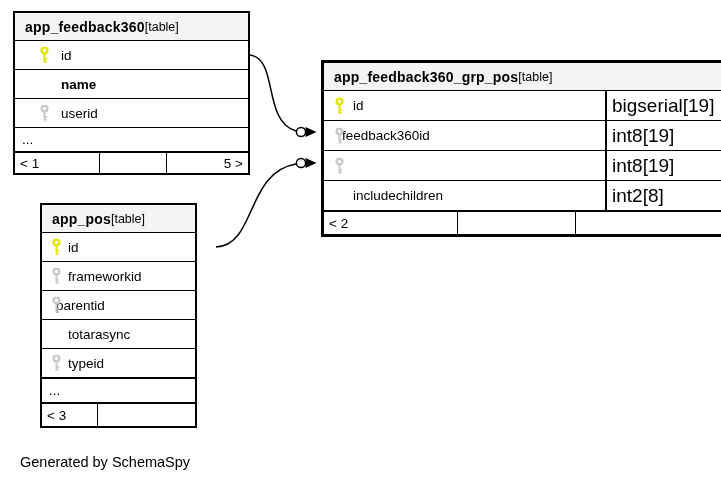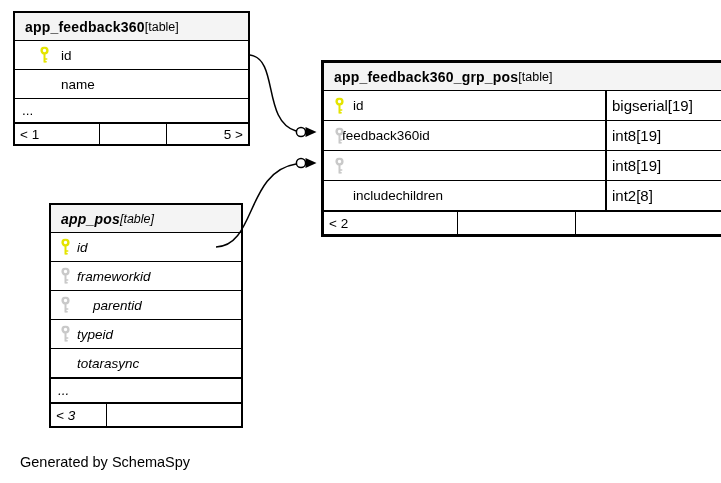--- a/index.html
+++ b/index.html
@@ -24,21 +24,21 @@
   .ttype{font-size:12.5px;}
   .trow{
     display:flex;align-items:center;border-bottom:1.5px solid var(--bd);
     box-sizing:border-box;position:relative;
   }
   .trow:last-of-type{border-bottom:none;}
   .keyicon{position:absolute;top:50%;transform:translateY(-50%);display:inline-flex;}
   .key-primary{color:var(--pk);}
   .key-foreign{color:var(--fk);}
   .cname{font-size:13.5px;white-space:nowrap;}
-  .ctype{font-size:15px;white-space:nowrap;position:absolute;}
+  .ctype{font-size:19px;white-space:nowrap;position:absolute;}
   .typecol-divider{position:absolute;top:0;bottom:0;width:1.5px;background:var(--bd);}
   .tellipsis{
     font-size:13.5px;display:flex;align-items:center;padding-left:7px;
     border-bottom:1.5px solid var(--bd);box-sizing:border-box;
   }
   .tfoot{display:flex;box-sizing:border-box;}
   .fcell{
     box-sizing:border-box;font-size:13.5px;display:flex;align-items:center;
     border-right:1.5px solid var(--bd);padding:0 5px;
   }
@@ -58,22 +58,33 @@
     <span class="keyicon key-primary" style="left:24px;">
       <svg width="11" height="17" viewBox="0 0 11 17">
           <circle cx="5.5" cy="4" r="2.9" fill="none" stroke="currentColor" stroke-width="2.4"></circle>
           <line x1="5.5" y1="7" x2="5.5" y2="16" stroke="currentColor" stroke-width="2"></line>
           <line x1="5.5" y1="12.5" x2="8.3" y2="12.5" stroke="currentColor" stroke-width="1.6"></line>
           <line x1="5.5" y1="15.2" x2="7.7" y2="15.2" stroke="currentColor" stroke-width="1.6"></line>
         </svg>
     </span>
     <span class="cname" style="margin-left:46px;">id</span>
   </div>
-  <div class="trow" style="height:29px;">
+  <div class="trow" style="height:29px;font-weight:bold;">
     <span class="cname" style="margin-left:46px;">name</span>
+  </div>
+  <div class="trow" style="height:29px;">
+    <span class="keyicon key-foreign" style="left:24px;">
+      <svg width="11" height="17" viewBox="0 0 11 17">
+          <circle cx="5.5" cy="4" r="2.9" fill="none" stroke="currentColor" stroke-width="2.4"></circle>
+          <line x1="5.5" y1="7" x2="5.5" y2="16" stroke="currentColor" stroke-width="2"></line>
+          <line x1="5.5" y1="12.5" x2="8.3" y2="12.5" stroke="currentColor" stroke-width="1.6"></line>
+          <line x1="5.5" y1="15.2" x2="7.7" y2="15.2" stroke="currentColor" stroke-width="1.6"></line>
+        </svg>
+    </span>
+    <span class="cname" style="margin-left:46px;">userid</span>
   </div>
   <div class="tellipsis" style="height:24px;">...</div>
   <div class="tfoot" style="height:21px;border-top:1.5px solid var(--bd);">
     <div class="fcell" style="width:85px;">&lt; 1</div>
     <div class="fcell" style="width:67px;"></div>
     <div class="fcell" style="flex:1;">5 &gt;</div>
   </div>
 </div>
 
 <div class="dbtable focus" style="left:321px;top:60px;width:452px;">
@@ -125,21 +136,21 @@
     <span class="typecol-divider" style="left:281px;"></span>
     <span class="ctype" style="left:288px;">int2[8]</span>
   </div>
   <div class="tfoot" style="height:23px;border-top:1.5px solid var(--bd);">
     <div class="fcell" style="width:134px;">&lt; 2</div>
     <div class="fcell" style="width:118px;"></div>
     <div class="fcell" style="flex:1;">0 &gt;</div>
   </div>
 </div>
 
-<div class="dbtable" style="left:49px;top:203px;width:194px;font-style:italic;">
+<div class="dbtable" style="left:40px;top:203px;width:157px;">
   <div class="thead" style="height:28px;">
     <span class="tname">app_pos</span>
     <span class="ttype">[table]</span>
   </div>
   <div class="trow" style="height:29px;">
     <span class="keyicon key-primary" style="left:9px;">
       <svg width="11" height="17" viewBox="0 0 11 17">
           <circle cx="5.5" cy="4" r="2.9" fill="none" stroke="currentColor" stroke-width="2.4"></circle>
           <line x1="5.5" y1="7" x2="5.5" y2="16" stroke="currentColor" stroke-width="2"></line>
           <line x1="5.5" y1="12.5" x2="8.3" y2="12.5" stroke="currentColor" stroke-width="1.6"></line>
@@ -161,35 +172,35 @@
   </div>
   <div class="trow" style="height:29px;">
     <span class="keyicon key-foreign" style="left:9px;">
       <svg width="11" height="17" viewBox="0 0 11 17">
           <circle cx="5.5" cy="4" r="2.9" fill="none" stroke="currentColor" stroke-width="2.4"></circle>
           <line x1="5.5" y1="7" x2="5.5" y2="16" stroke="currentColor" stroke-width="2"></line>
           <line x1="5.5" y1="12.5" x2="8.3" y2="12.5" stroke="currentColor" stroke-width="1.6"></line>
           <line x1="5.5" y1="15.2" x2="7.7" y2="15.2" stroke="currentColor" stroke-width="1.6"></line>
         </svg>
     </span>
-    <span class="cname" style="margin-left:42px;">parentid</span>
+    <span class="cname" style="margin-left:14px;">parentid</span>
+  </div>
+  <div class="trow" style="height:29px;">
+    <span class="cname" style="margin-left:26px;">totarasync</span>
   </div>
   <div class="trow" style="height:29px;">
     <span class="keyicon key-foreign" style="left:9px;">
       <svg width="11" height="17" viewBox="0 0 11 17">
           <circle cx="5.5" cy="4" r="2.9" fill="none" stroke="currentColor" stroke-width="2.4"></circle>
           <line x1="5.5" y1="7" x2="5.5" y2="16" stroke="currentColor" stroke-width="2"></line>
           <line x1="5.5" y1="12.5" x2="8.3" y2="12.5" stroke="currentColor" stroke-width="1.6"></line>
           <line x1="5.5" y1="15.2" x2="7.7" y2="15.2" stroke="currentColor" stroke-width="1.6"></line>
         </svg>
     </span>
     <span class="cname" style="margin-left:26px;">typeid</span>
-  </div>
-  <div class="trow" style="height:29px;">
-    <span class="cname" style="margin-left:26px;">totarasync</span>
   </div>
   <div class="tellipsis" style="height:25px;border-top:1.5px solid var(--bd);">...</div>
   <div class="tfoot" style="height:23px;border-top:1.5px solid var(--bd);">
     <div class="fcell" style="width:56px;">&lt; 3</div>
     <div class="fcell" style="width:41px;"></div>
   </div>
 </div>
 
 <svg id="connectors" width="721" height="483" viewBox="0 0 721 483">
 

